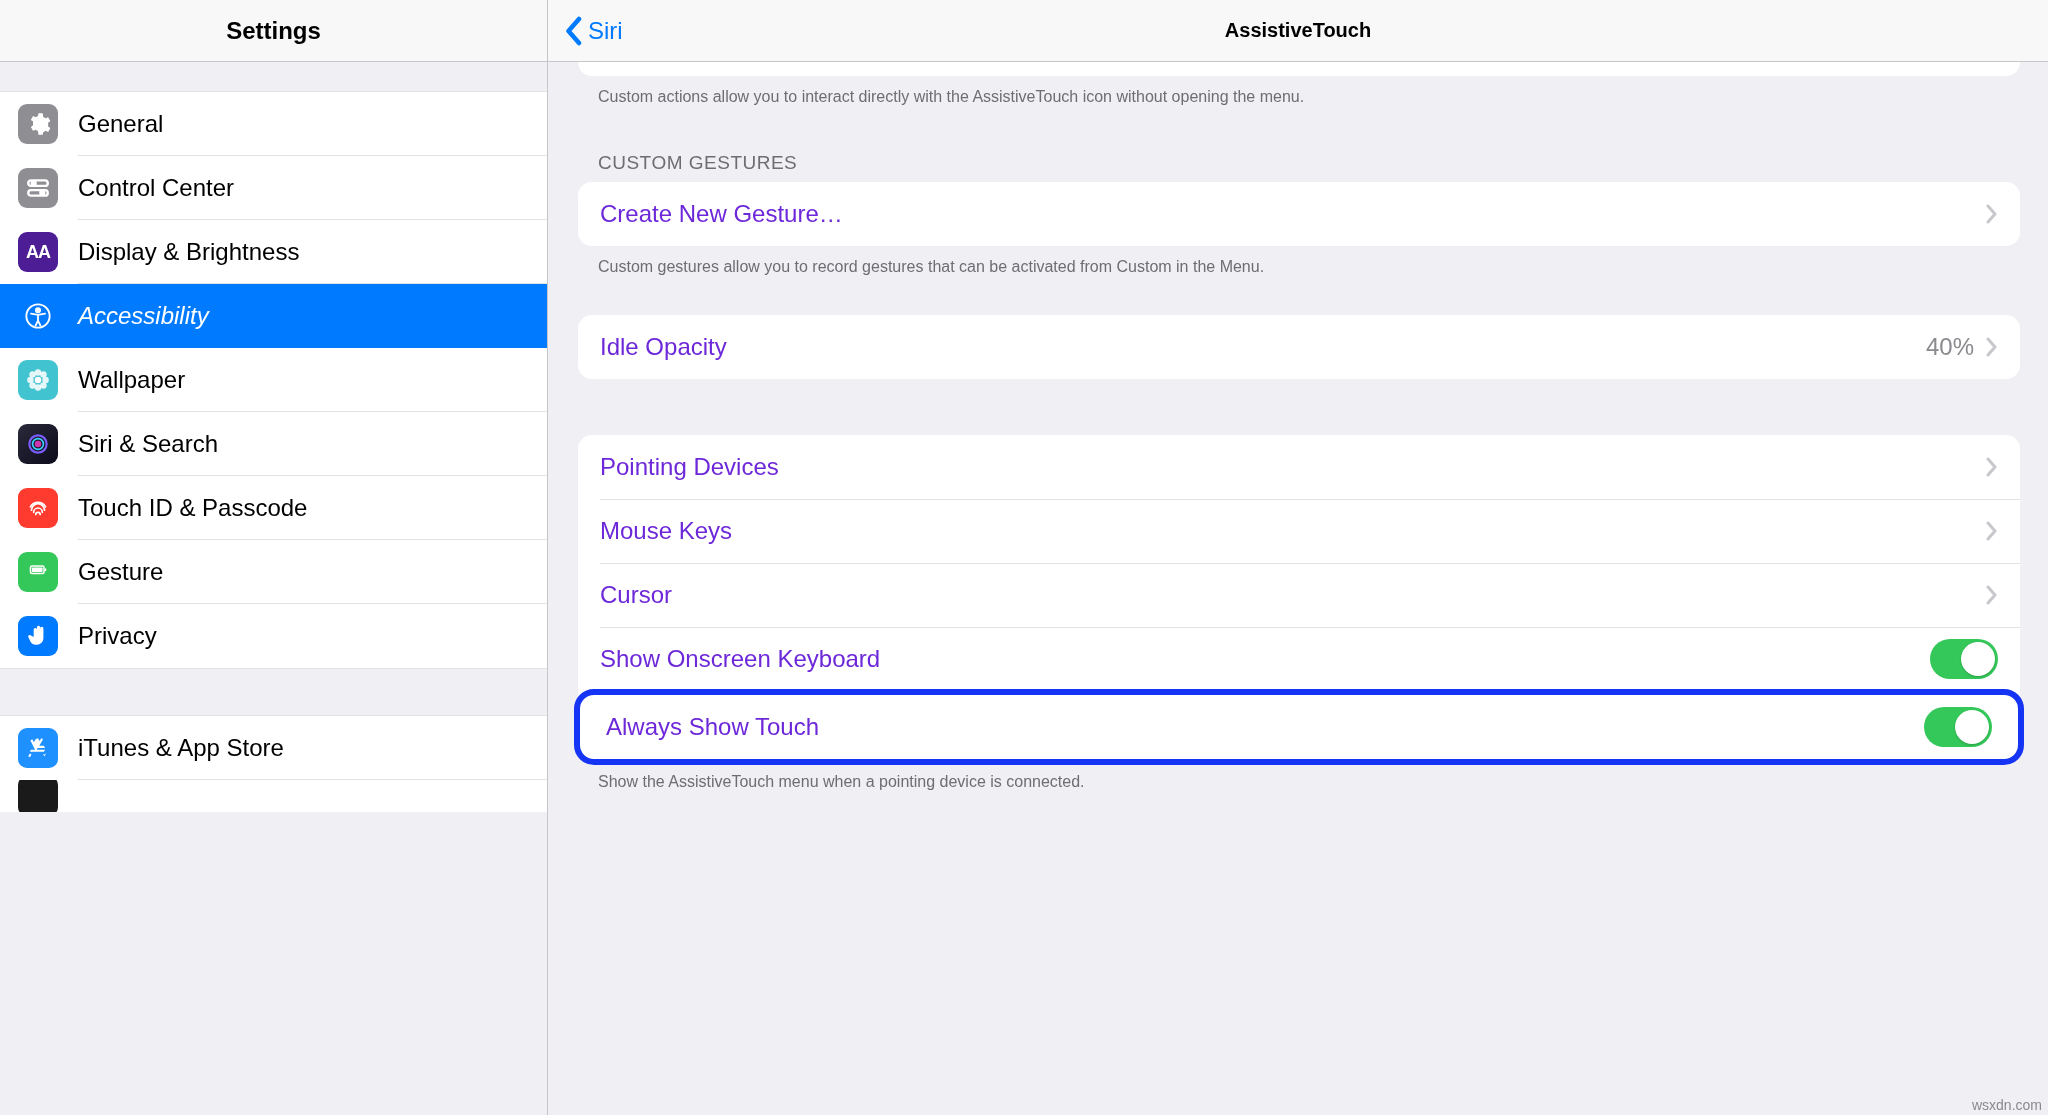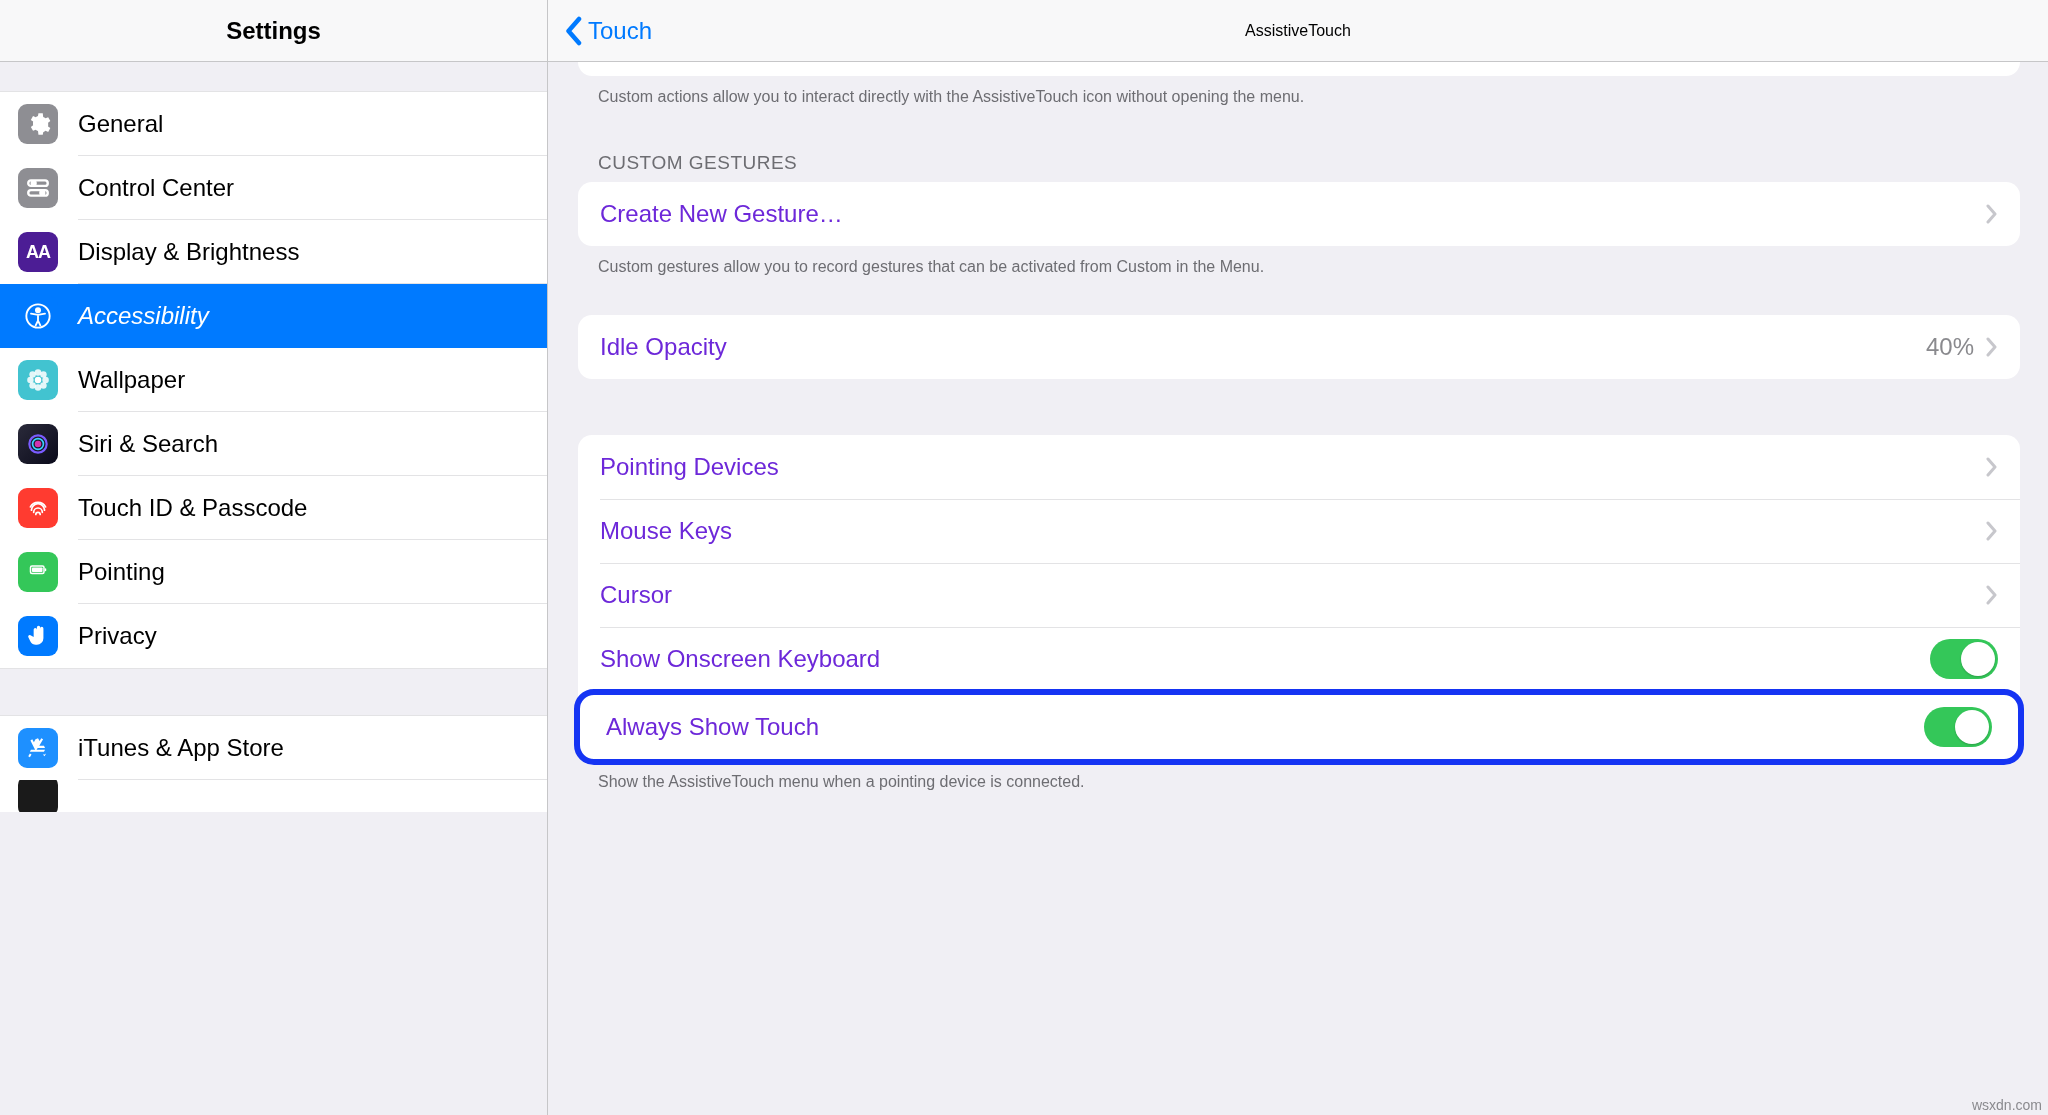--- a/index.html
+++ b/index.html
@@ -100,22 +100,22 @@
   cursor: pointer;
 }
 .back-chevron {
   width: 18px; height: 30px;
   margin-right: 6px;
 }
 .main-title {
   position: absolute;
   left: 50%;
   transform: translateX(-50%);
-  font-size: 16px;
-  font-weight: 400;
+  font-size: 20px;
+  font-weight: 700;
 }
 .content {
   flex: 1;
   overflow-y: auto;
   padding: 0 28px 0 30px;
 }
 .desc-text {
   font-size: 16px;
   color: #6d6d72;
   padding: 10px 20px 8px 20px;
@@ -284,21 +284,21 @@
     </div>
 
     <div class="sidebar-item">
       <div class="icon-box" style="background:#34c759">
         <svg viewBox="0 0 24 24" width="30" height="18" fill="#fff">
             <rect x="2" y="4" width="18" height="10" rx="2" fill="none" stroke="#fff" stroke-width="2"></rect>
             <rect x="4" y="6" width="14" height="6" rx="1"></rect>
             <rect x="21" y="7" width="2" height="4" rx="1"></rect>
           </svg>
       </div>
-      <div class="label">Pointing</div>
+      <div class="label">Gesture</div>
     </div>
 
     <div class="sidebar-item">
       <div class="icon-box" style="background:#007aff">
         <svg viewBox="0 0 24 24" width="26" height="26" fill="#fff">
             <path d="M8 12V6a1.5 1.5 0 013 0v5V4a1.5 1.5 0 013 0v7V5a1.5 1.5 0 013 0v9a6 6 0 01-6 6h-1a6 6 0 01-5-3l-2-4a1.5 1.5 0 012.5-1.5L8 13z"></path>
           </svg>
       </div>
       <div class="label" style="border-bottom:none">Privacy</div>
     </div>
@@ -321,21 +321,21 @@
     </div>
   </div>
 </div>
 
 <div class="main">
   <div class="main-header">
     <div class="back-btn">
       <svg class="back-chevron" viewBox="0 0 12 20">
           <path d="M10 2L3 10l7 8" fill="none" stroke="#007aff" stroke-width="3" stroke-linecap="round" stroke-linejoin="round"></path>
         </svg>
-      <span>Touch</span>
+      <span>Siri</span>
     </div>
     <div class="main-title">AssistiveTouch</div>
   </div>
 
   <div class="content">
 
     <div class="group" style="margin-top:0;border-top-left-radius:0;border-top-right-radius:0;height:14px"></div>
     <div class="desc-text">Custom actions allow you to interact directly with the AssistiveTouch icon without opening the menu.</div>
 
     <div class="section-header">CUSTOM GESTURES</div>

